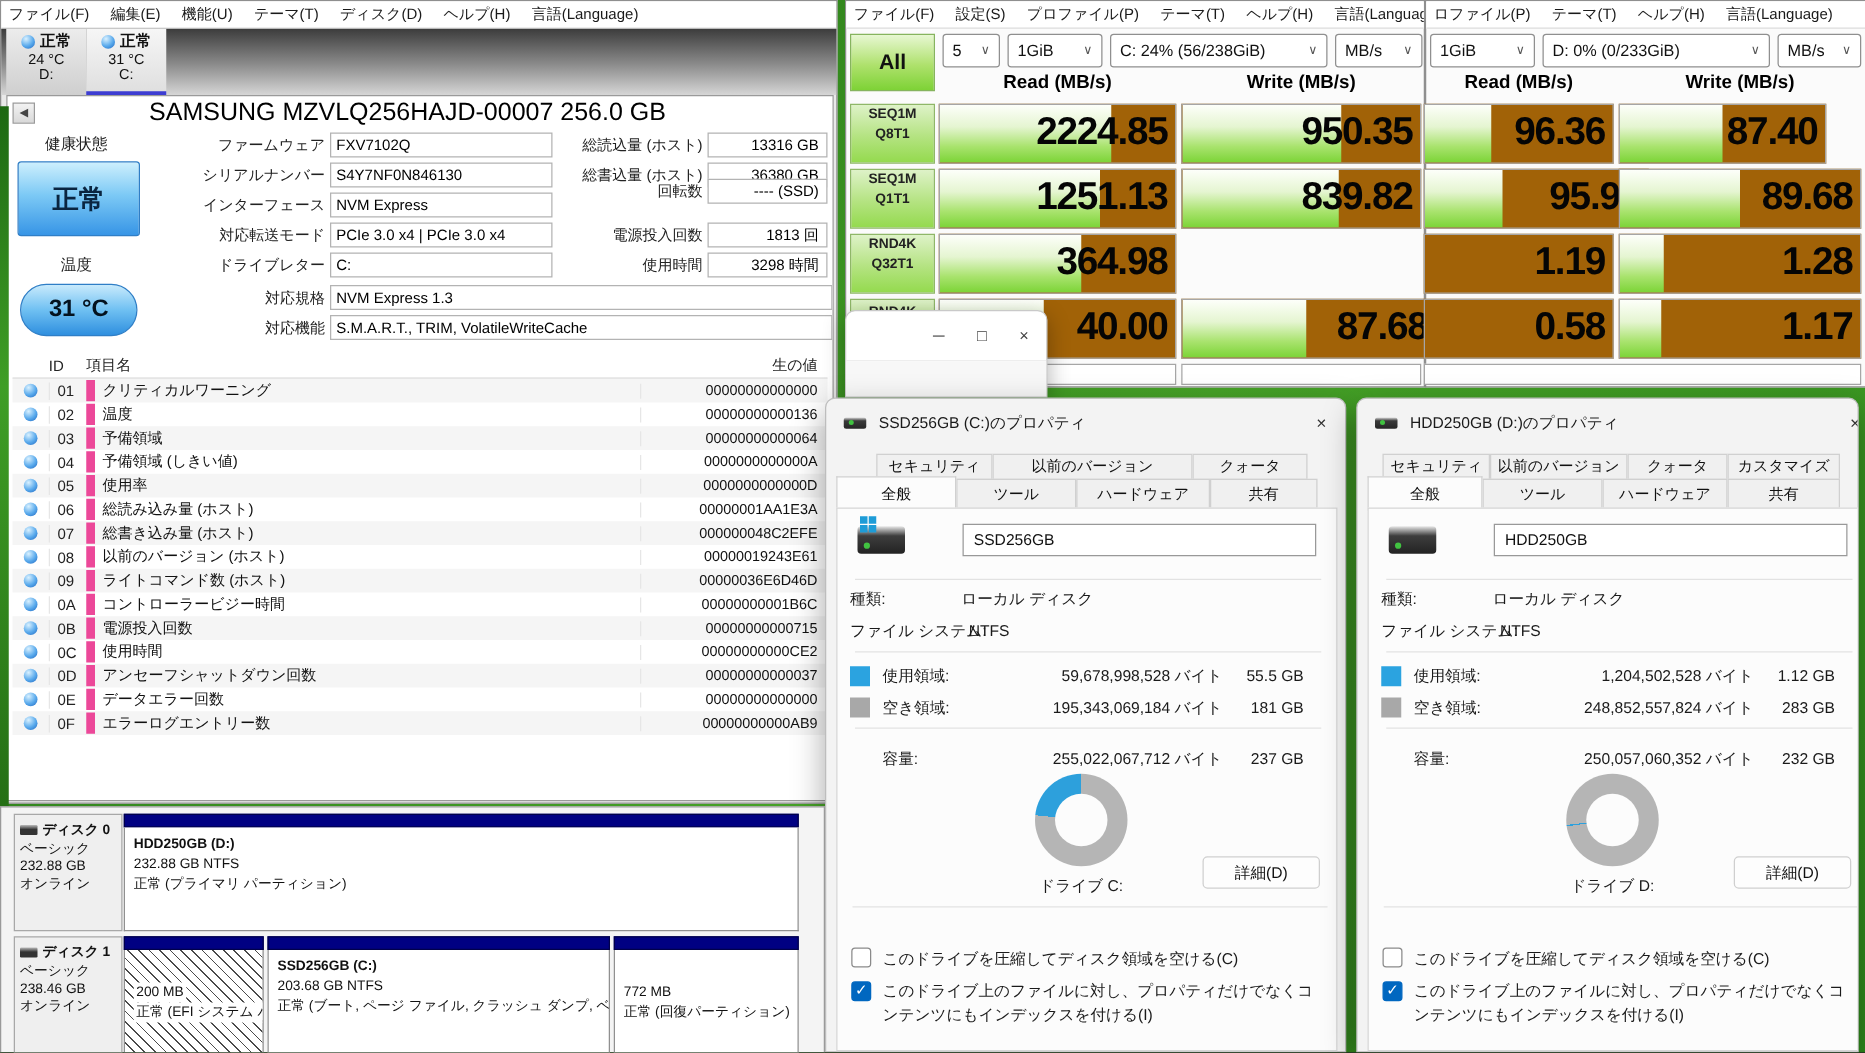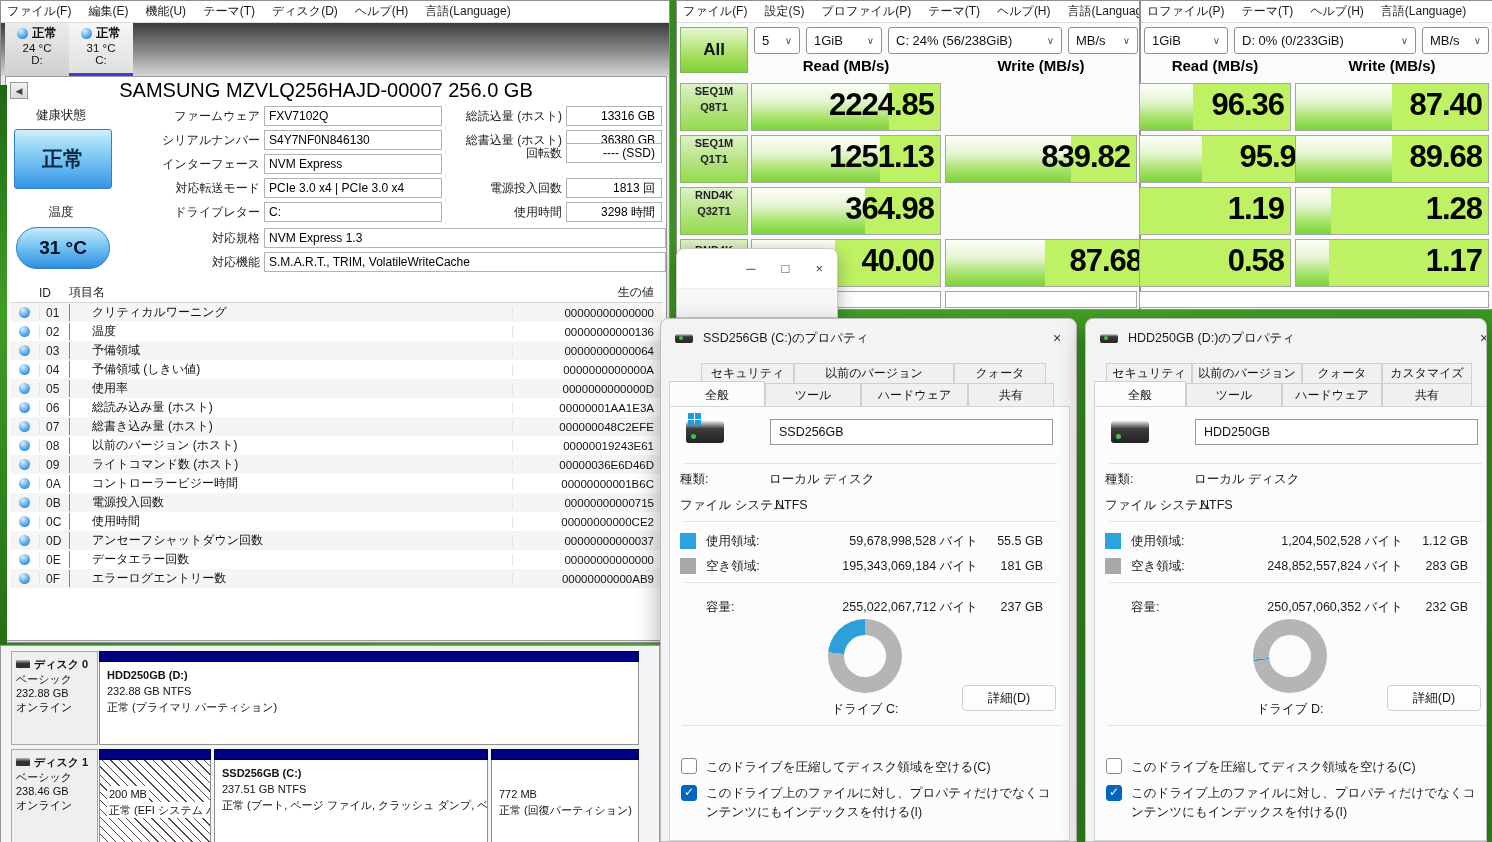--- a/index.html
+++ b/index.html
@@ -29,31 +29,31 @@
 .fmbox.wide{width:402px}
 .frlabel{position:absolute;left:440px;width:116px;text-align:right;font-size:12px;color:#222;line-height:20px;white-space:nowrap}
 .frbox{position:absolute;left:560px;width:96px;height:20px;border:1px solid #b3b3b3;background:#fff;font-size:12px;line-height:18px;padding:0 6px;text-align:right;white-space:nowrap}
 .smart{position:absolute;left:4px;top:206px;width:652px}
 .shead{display:flex;height:20px;align-items:center;border-bottom:1px solid #d5d5d5;font-size:12px;color:#222}
 .shead .c1{width:29px}.shead .c2{width:30px}.shead .c3{flex:1}.shead .c4{width:150px;text-align:right;padding-right:8px}
 .srow{display:flex;height:19px;align-items:center;font-size:12px;color:#111}
 .srow:nth-child(even){background:#f5f5f5}
 .srow .orb{width:11px;height:11px;margin:0 9px 0 9px}
 .sid{width:30px;color:#222;border-left:1px solid #e6e6e6;padding-left:6px}
-.sname{flex:1;border-left:1px solid #ec4899;padding-left:22px;white-space:nowrap;overflow:hidden}
+.sname{flex:1;border-left:7px solid #ec4899;padding-left:6px;white-space:nowrap;overflow:hidden}
 .sraw{width:150px;text-align:right;padding-right:8px;border-left:1px solid #e6e6e6;font-size:11.5px}
 
 .cdm{background:#fbfbfb}
 .allbtn{position:absolute;left:3px;top:26px;width:68px;height:46px;border:1px solid #86b45e;background:linear-gradient(180deg,#e7f7d2 0%,#aee16c 55%,#7ed236 100%);font-size:17px;font-weight:bold;color:#111;display:flex;align-items:center;justify-content:center;cursor:default}
 .dd{position:absolute;top:26px;height:27px;background:#fff;border:1px solid #8f8f8f;border-radius:3px;font-size:13px;color:#111;display:flex;align-items:center;padding:0 7px;cursor:default;white-space:nowrap;overflow:hidden}
 .dd .chev{margin-left:auto;font-size:10px;color:#555;padding-left:5px}
 .colhdr{position:absolute;top:56px;height:20px;text-align:center;font-size:15px;font-weight:bold;color:#000}
 .cdm-row{position:absolute;height:48px}
 .blabel{position:absolute;left:3px;top:0;width:68px;height:48px;border:1px solid #8fb768;background:linear-gradient(180deg,#def2c8 0%,#b4e381 55%,#94da4e 100%);display:flex;flex-direction:column;align-items:center;justify-content:flex-start;font-size:11px;font-weight:bold;color:#222;line-height:1.45}
-.bcell{position:absolute;top:0;height:48px;border:1px solid #a6a6a6;background:#bef264;overflow:hidden}
+.bcell{position:absolute;top:0;height:48px;border:1px solid #a6a6a6;background:#a16207;overflow:hidden}
 .bfill{position:absolute;left:0;top:0;bottom:0;background:linear-gradient(180deg,#fdfffa 0%,#e5f5d1 38%,#a9e36e 72%,#7cd437 100%)}
 .bnum{position:absolute;right:6px;top:3px;font-size:31px;font-weight:bold;color:#050505;letter-spacing:-1px}
 .bempty{position:absolute;height:17px;border:1px solid #a6a6a6;background:#fff}
 
 .overlaywin{position:absolute;left:676px;top:248px;width:162px;height:70px;background:#fff;border:1px solid #c9c9c9;border-radius:8px 8px 0 0;box-shadow:0 6px 18px rgba(0,0,0,.3)}
 .capbar{position:absolute;left:0;right:0;top:0;height:40px;display:flex;align-items:center;justify-content:flex-end;gap:26px;padding-right:14px;color:#444;font-size:13px;border-bottom:1px solid #ededed}
 .capbtn{cursor:default;line-height:1}
 .overlaywin .body{position:absolute;left:0;right:0;top:40px;bottom:0;background:#f7f7f7}
 
 .propwin{position:absolute;top:318px;height:524px;background:#f3f3f3;border:1px solid #bdbdbd;border-radius:8px 8px 0 0;box-shadow:0 10px 26px rgba(0,0,0,.35);overflow:hidden}
@@ -321,20 +321,24 @@
 
     <div class="cdm-row" style="top:82px;left:0;right:0">
       <div class="blabel">
           <div>SEQ1M</div>
           <div>Q8T1</div>
         </div>
       <div class="bcell" style="left:74px;width:190px">
           <div class="bfill" style="width: 73%;"></div>
           <div class="bnum">2224.85</div>
         </div>
+      <div class="bcell" style="left:268px;width:192px">
+          <div class="bfill" style="width: 67%;"></div>
+          <div class="bnum">950.35</div>
+        </div>
     </div>
     <div class="cdm-row" style="top:134px;left:0;right:0">
       <div class="blabel">
           <div>SEQ1M</div>
           <div>Q1T1</div>
         </div>
       <div class="bcell" style="left:74px;width:190px">
           <div class="bfill" style="width: 68%;"></div>
           <div class="bnum">1251.13</div>
         </div>
@@ -390,21 +394,21 @@
         <span class="chev">∨</span>
       </div>
     <div class="colhdr" style="left:-2px;width:152px">Read (MB/s)</div>
     <div class="colhdr" style="left:154px;width:194px">Write (MB/s)</div>
 
     <div class="cdm-row" style="top:82px;left:0;right:0">
       <div class="bcell" style="left:-2px;width:152px">
           <div class="bfill" style="width: 35%;"></div>
           <div class="bnum">96.36</div>
         </div>
-      <div class="bcell" style="left:154px;width:194px">
+      <div class="bcell" style="left:154px;width:166px">
           <div class="bfill" style="width: 50%;"></div>
           <div class="bnum">87.40</div>
         </div>
     </div>
     <div class="cdm-row" style="top:134px;left:0;right:0">
       <div class="bcell" style="left:-2px;width:180px">
           <div class="bfill" style="width: 35%;"></div>
           <div class="bnum">95.94</div>
         </div>
       <div class="bcell" style="left:154px;width:194px">
@@ -604,21 +608,21 @@
       <div class="pstrip"></div>
       <div class="pbody hatch" style="padding-top:26px">
         <div><span class="chip">200 MB</span></div>
         <div><span class="chip">正常 (EFI システム パ</span></div>
       </div>
     </div>
     <div class="part" style="left:213px;top:103px;width:274px">
       <div class="pstrip"></div>
       <div class="pbody">
         <div class="t">SSD256GB (C:)</div>
-        <div>237.51 GB NTFS</div>
+        <div>203.68 GB NTFS</div>
         <div>正常 (ブート, ページ ファイル, クラッシュ ダンプ, ベーシック</div>
       </div>
     </div>
     <div class="part" style="left:490px;top:103px;width:148px">
       <div class="pstrip"></div>
       <div class="pbody" style="padding-top:26px">
         <div>772 MB</div>
         <div>正常 (回復パーティション)</div>
       </div>
     </div>

